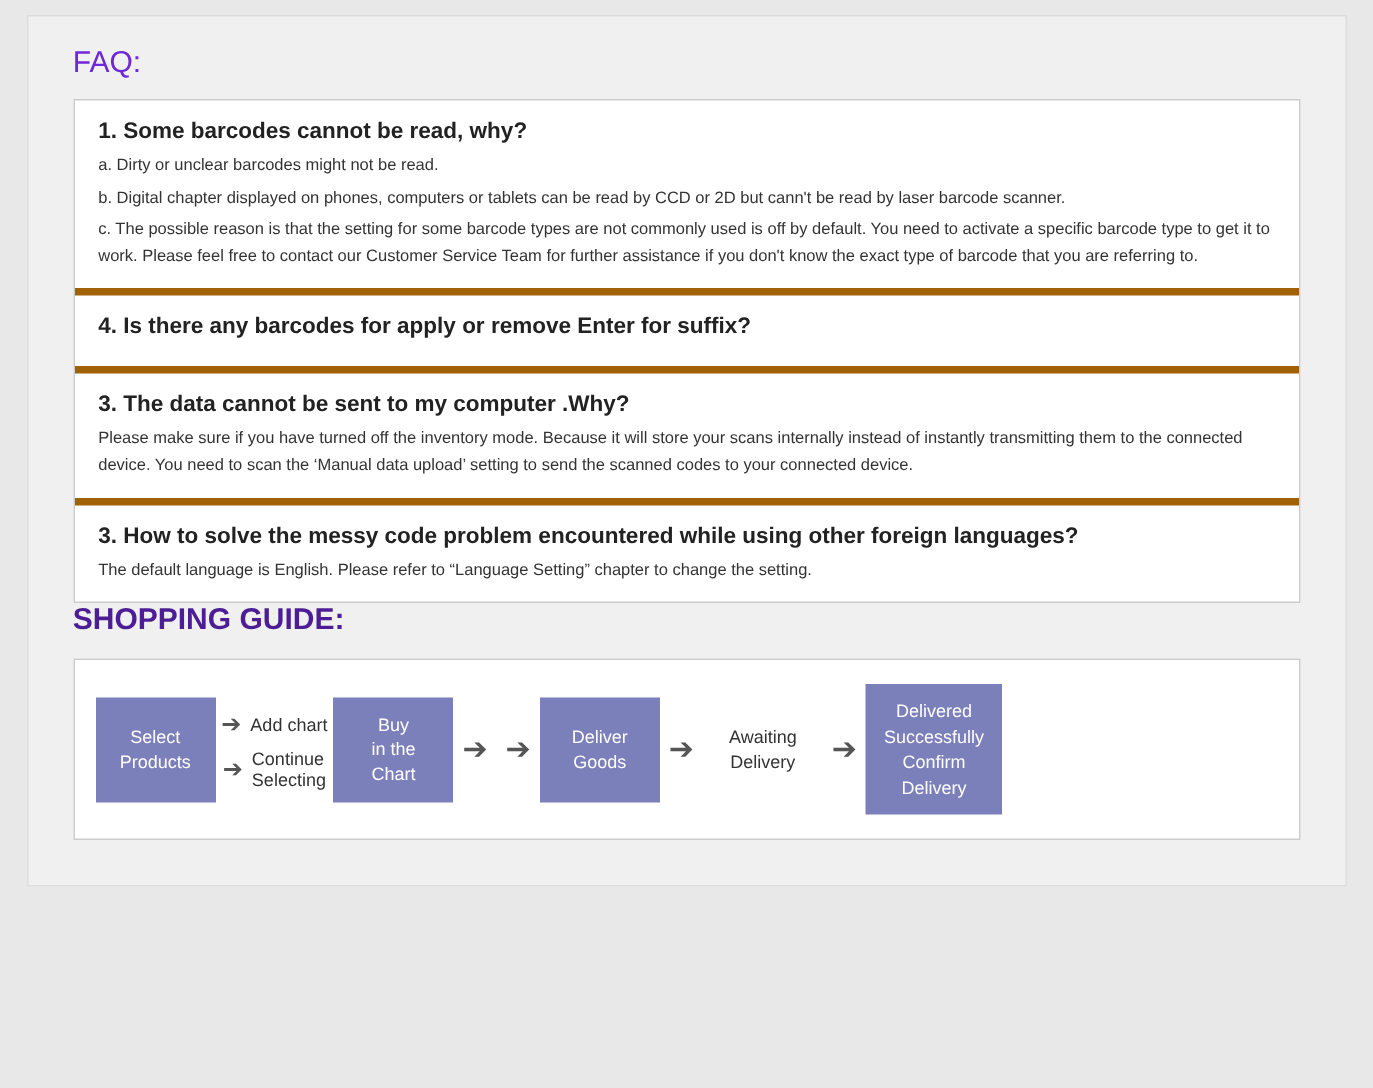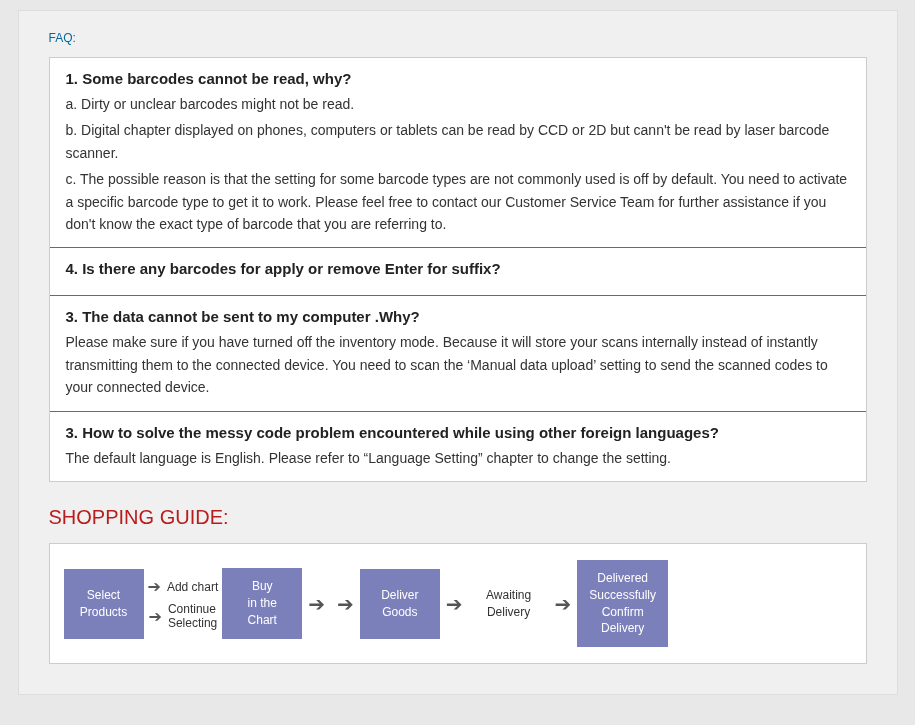--- a/index.html
+++ b/index.html
@@ -13,60 +13,59 @@
       justify-content: center;
       padding: 10px;
     }
     .main-container {
       background: #f0f0f0;
       width: 880px;
       padding: 20px 30px 30px 30px;
       border: 1px solid #ddd;
     }
     .faq-title {
-      font-size: 12px;
+      font-size: 20px;
       font-weight: normal;
-      color: #0369a1;
+      color: #6d28d9;
       margin-bottom: 12px;
     }
     .faq-section {
       background: #fff;
       border: 1px solid #ccc;
       margin-bottom: 0;
     }
     .faq-item {
-      border-bottom: 1px solid #a16207;
+      border-bottom: 5px solid #a16207;
       padding: 12px 16px;
     }
     .faq-item:last-child {
       border-bottom: none;
     }
     .faq-question {
       font-size: 15px;
       font-weight: bold;
       color: #222;
       margin-bottom: 6px;
     }
     .faq-answer {
-      font-size: 14px;
+      font-size: 11px;
       color: #333;
       line-height: 1.6;
     }
     .faq-answer p {
       margin-bottom: 4px;
     }
     .faq-answer p:last-child {
       margin-bottom: 0;
     }
 
     .shopping-guide-title {
       font-size: 20px;
-      font-weight: normal;
-      color: #b91c1c;
-      margin-top: 24px;
+      font-weight: bold;
+      color: #4c1d95;
       margin-bottom: 14px;
     }
 
     .guide-flow {
       display: flex;
       align-items: center;
       background: #fff;
       border: 1px solid #ccc;
       padding: 16px 14px;
       gap: 0;

